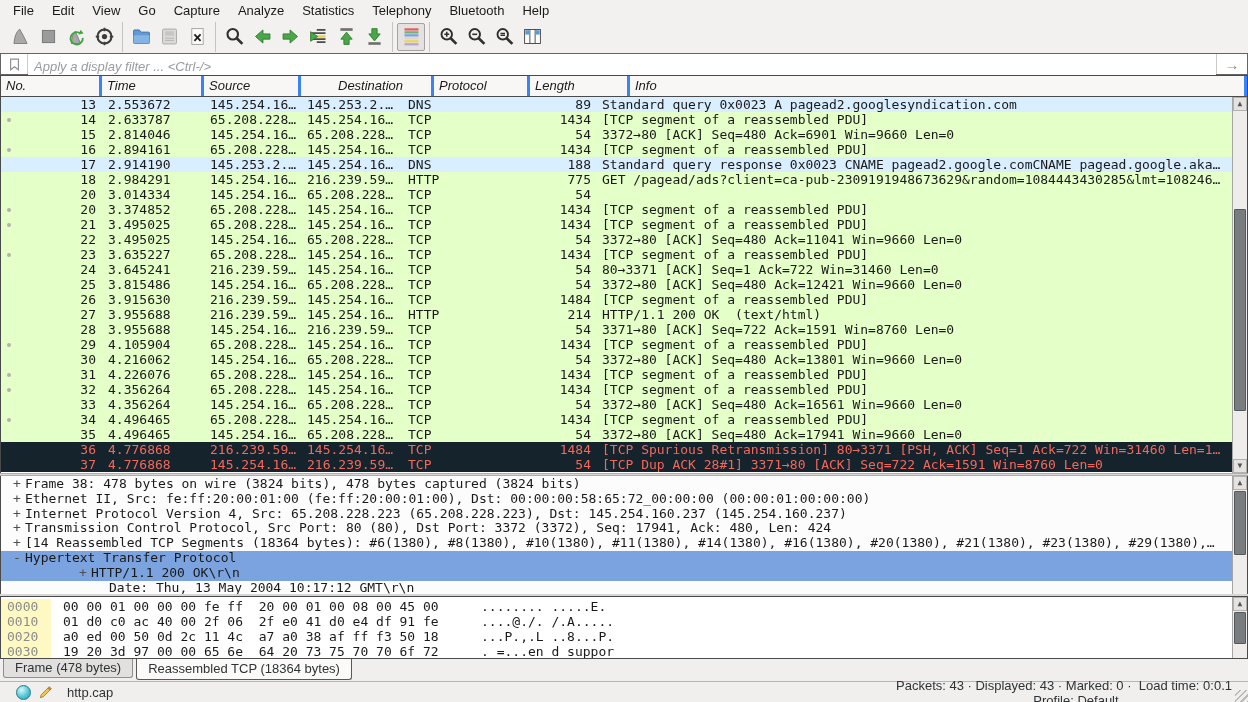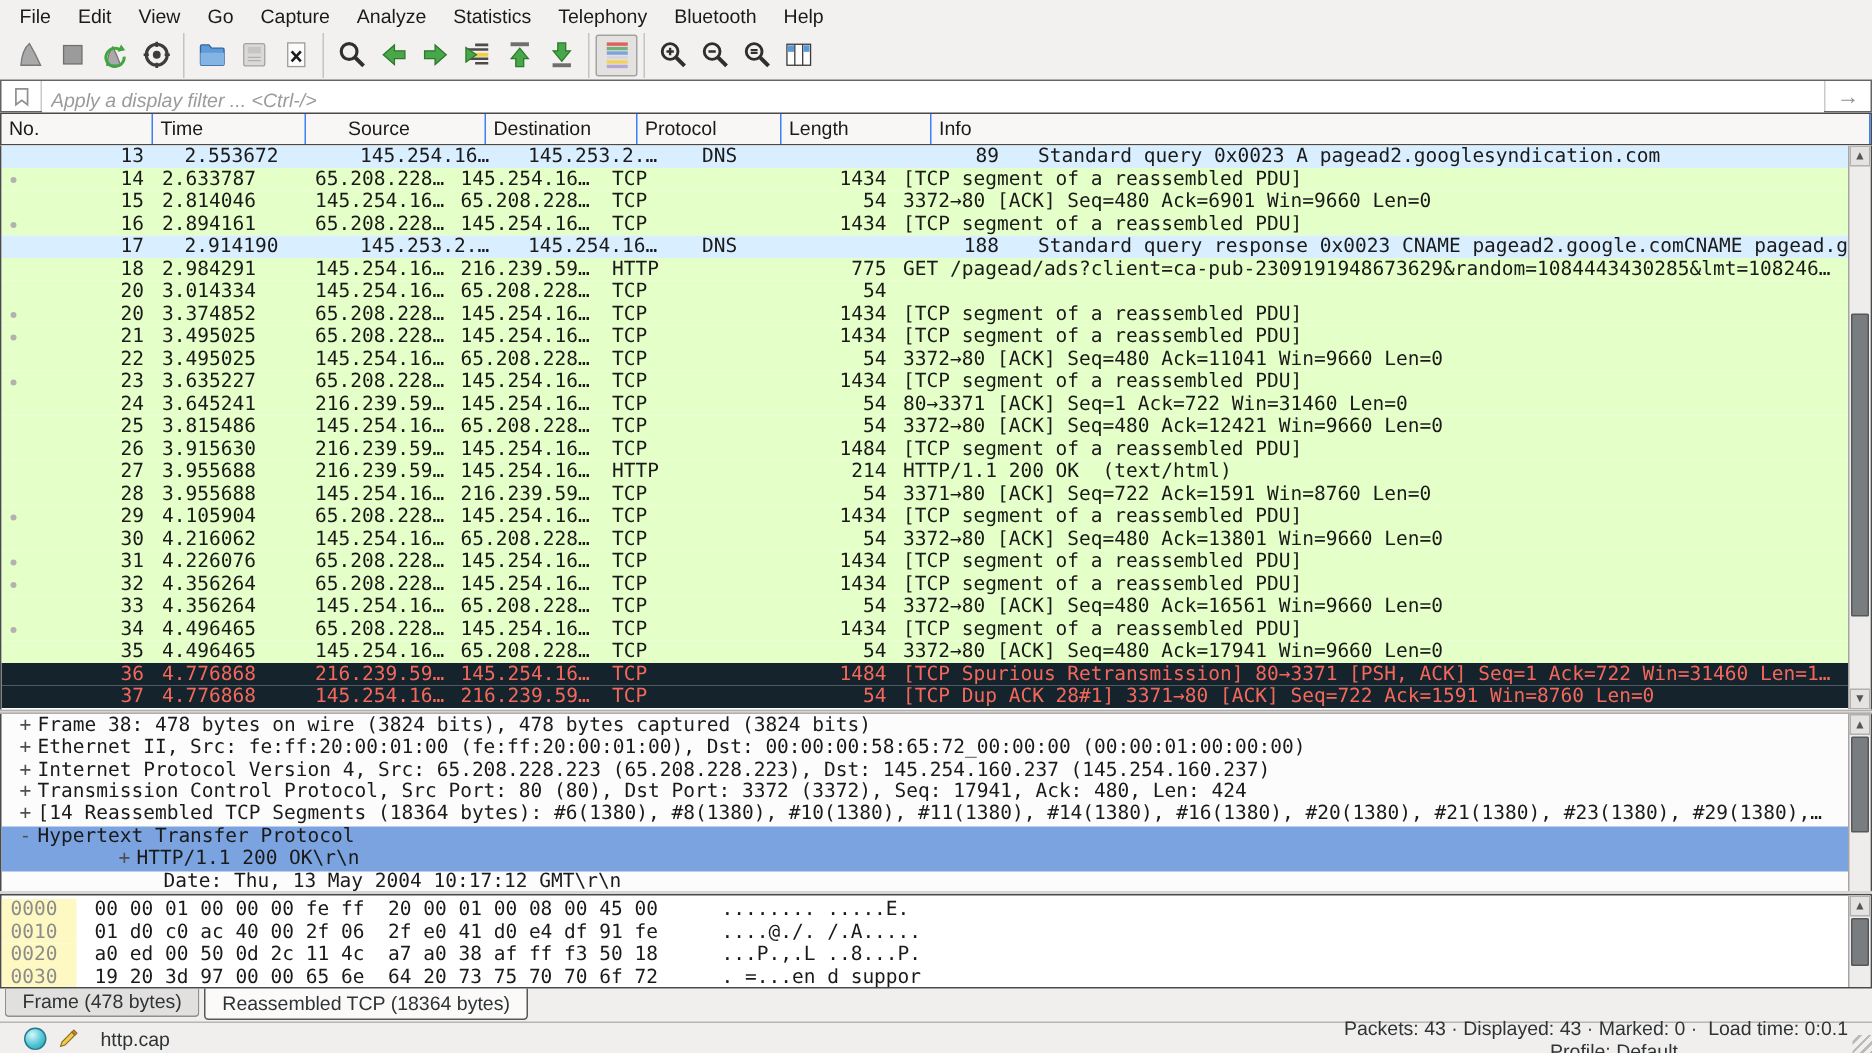--- a/index.html
+++ b/index.html
@@ -20,33 +20,33 @@
   
   .filterbar{height:22px;flex:none;display:flex;align-items:stretch;background:#fff;border:1px solid #646464;box-sizing:border-box;}
   .filter-bookmark{width:26px;flex:none;display:flex;align-items:center;justify-content:center;border-right:1px solid #cccac8;}
   .filter-bookmark svg{width:17px;height:17px;}
   .filter-input{flex:1;border:none;outline:none;padding:12px 6px;font:italic 13px "Liberation Sans",sans-serif;color:#701a75;background:#fff;min-width:0;}
   .filter-input::placeholder{color:#9b9b9b;font-style:italic;}
   .filter-apply{width:30px;flex:none;display:flex;align-items:center;justify-content:center;color:#8d8d8d;border-left:1px solid #cccac8;font-size:15px;font-weight:bold;}
   .filter-apply::before{content:"\2192";}
   
   .pheader{height:22px;flex:none;display:flex;background:#f8f7f6;border:1px solid #4a4a4a;box-sizing:border-box;}
-  .pheader .cell{border-right:1px solid #3b82f6;padding:2px 0 0 5px;box-sizing:border-box;white-space:nowrap;overflow:hidden;}
-  .w-no{width:101px;flex:none;}.w-time{width:102px;flex:none;}.w-src{width:97px;flex:none;margin-left:23px;}
-  .w-dst{width:101px;flex:none;}.w-proto{width:96px;flex:none;}.w-len{width:100px;flex:none;}
+  .pheader .cell{border-right:3px solid #3b82f6;padding:2px 0 0 5px;box-sizing:border-box;white-space:nowrap;overflow:hidden;font-style:italic;}
+  .w-no{width:101px;flex:none;}.w-time{width:102px;flex:none;}.w-src{width:97px;flex:none;}
+  .w-dst{width:101px;flex:none;margin-left:32px;}.w-proto{width:96px;flex:none;}.w-len{width:100px;flex:none;}
   .w-info{flex:1 1 auto;}
   
   .plist{height:376px;flex:none;position:relative;background:#fff;border-left:1px solid #4a4a4a;
          border-right:1px solid #4a4a4a;box-sizing:border-box;overflow:hidden;
          font-family:"DejaVu Sans Mono",monospace;font-size:13px;}
   .rows{position:absolute;top:0;left:0;right:15px;bottom:0;overflow:hidden;}
   .prow{height:15px;line-height:15px;display:flex;position:relative;overflow:hidden;}
   .prow span{white-space:pre;overflow:hidden;box-sizing:border-box;}
   .prow.green{background:var(--row-green,#e4ffc7);}
-  .prow.blue{background:var(--row-blue,#daeeff);gap:15px;}
+  .prow.blue{background:var(--row-blue,#daeeff);}
   .prow.bad{background:var(--bad-bg,#14232c);color:var(--bad-fg,#f4685c);}
   .c-no{width:101px;flex:none;text-align:right;padding-right:6px;}
   .c-time{width:102px;flex:none;padding-left:6px;}
   .c-src{width:97px;flex:none;padding-left:6px;}
   .c-dst{width:101px;flex:none;padding-left:6px;}
   .c-proto{width:96px;flex:none;padding-left:6px;}
   .c-len{width:100px;flex:none;text-align:right;padding-right:7px;}
   .c-info{flex:1 1 auto;padding-left:4px;}
   .dot{position:absolute;left:6px;top:6px;width:4px;height:4px;border-radius:50%;background:#b4b2b0;}
   

